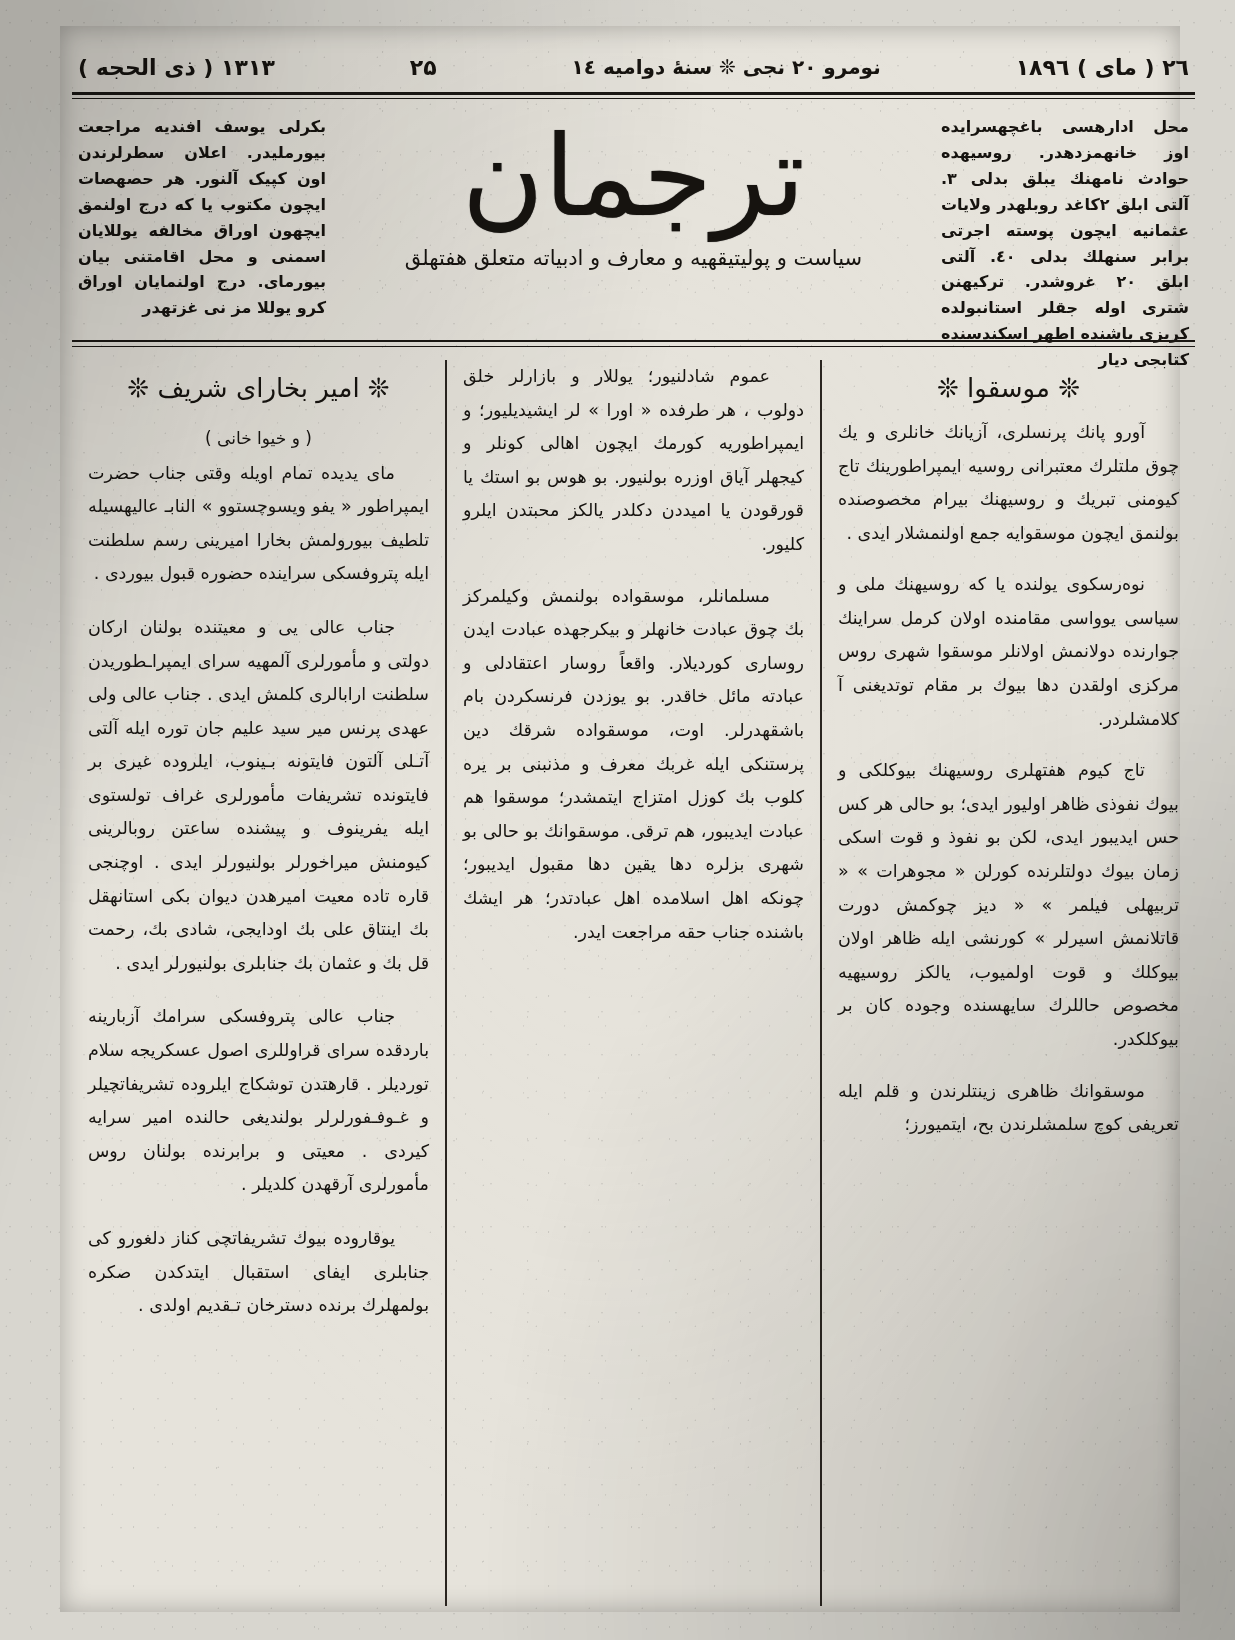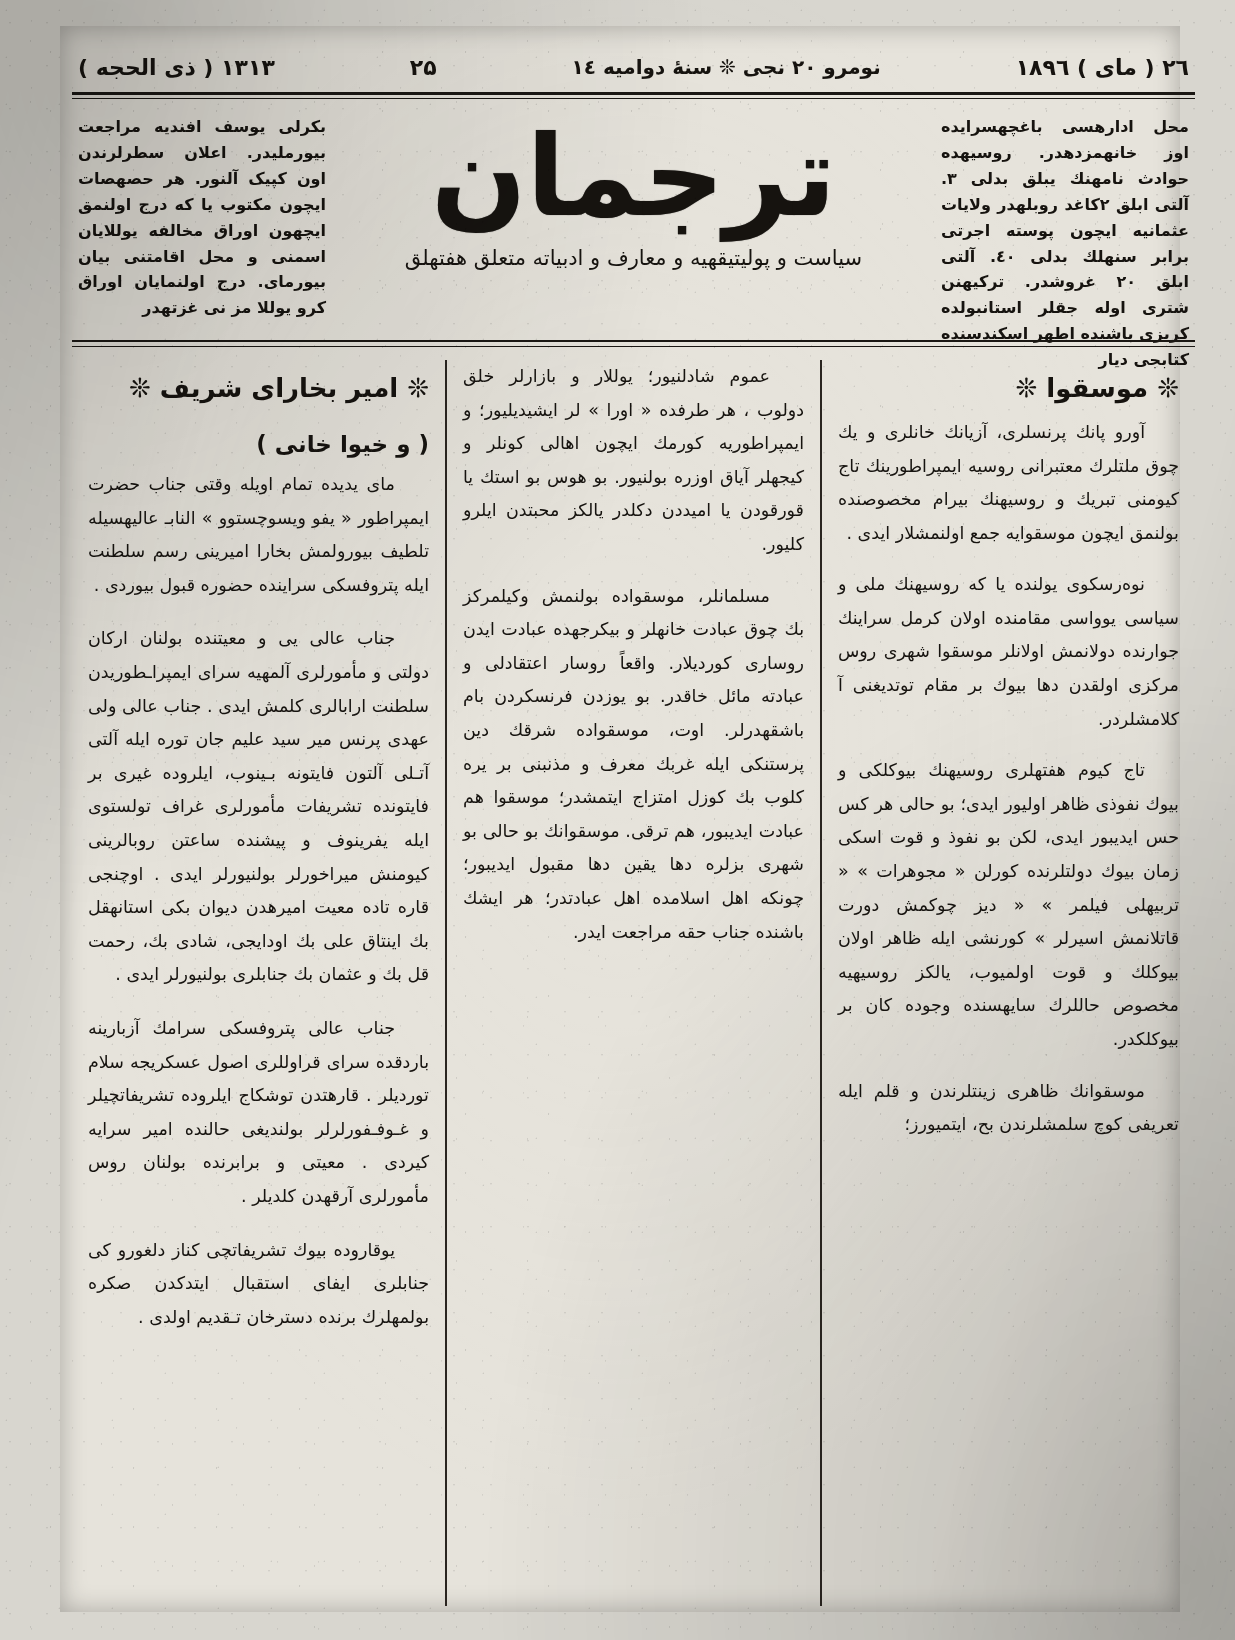--- a/index.html
+++ b/index.html
@@ -103,21 +103,21 @@
     font-weight: 700;
   }
   .mh-center {
     flex: 1;
     position: relative;
     text-align: center;
   }
   .logo {
     font-size: 112px;
     line-height: 1;
-    font-weight: bold;
+    font-weight: normal;
     margin-top: 16px;
     letter-spacing: -2px;
     text-shadow: 0 0 1px rgba(0,0,0,0.6);
   }
   .tagline {
     margin-top: 14px;
     font-size: 21px;
     font-weight: normal;
     direction: rtl;
   }
@@ -135,27 +135,27 @@
   .col {
     flex: 1;
     padding: 0 16px;
     direction: rtl;
     text-align: justify;
     font-size: 17.5px;
     line-height: 1.92;
   }
   .col + .col { border-right: 2px solid #2a2520; }
   .headline {
-    text-align: right;
+    text-align: center;
     font-size: 26px;
-    font-weight: bold;
+    font-weight: normal;
     margin: 4px 0 2px 0;
   }
   .headline.sub {
-    font-size: 23px;
+    font-size: 17px;
     margin-top: 8px;
   }
   .dateline {
     text-align: center;
     font-size: 20px;
     font-weight: bold;
     margin: 10px 0 20px 0;
   }
   p.para {
     margin: 0 0 18px 0;

